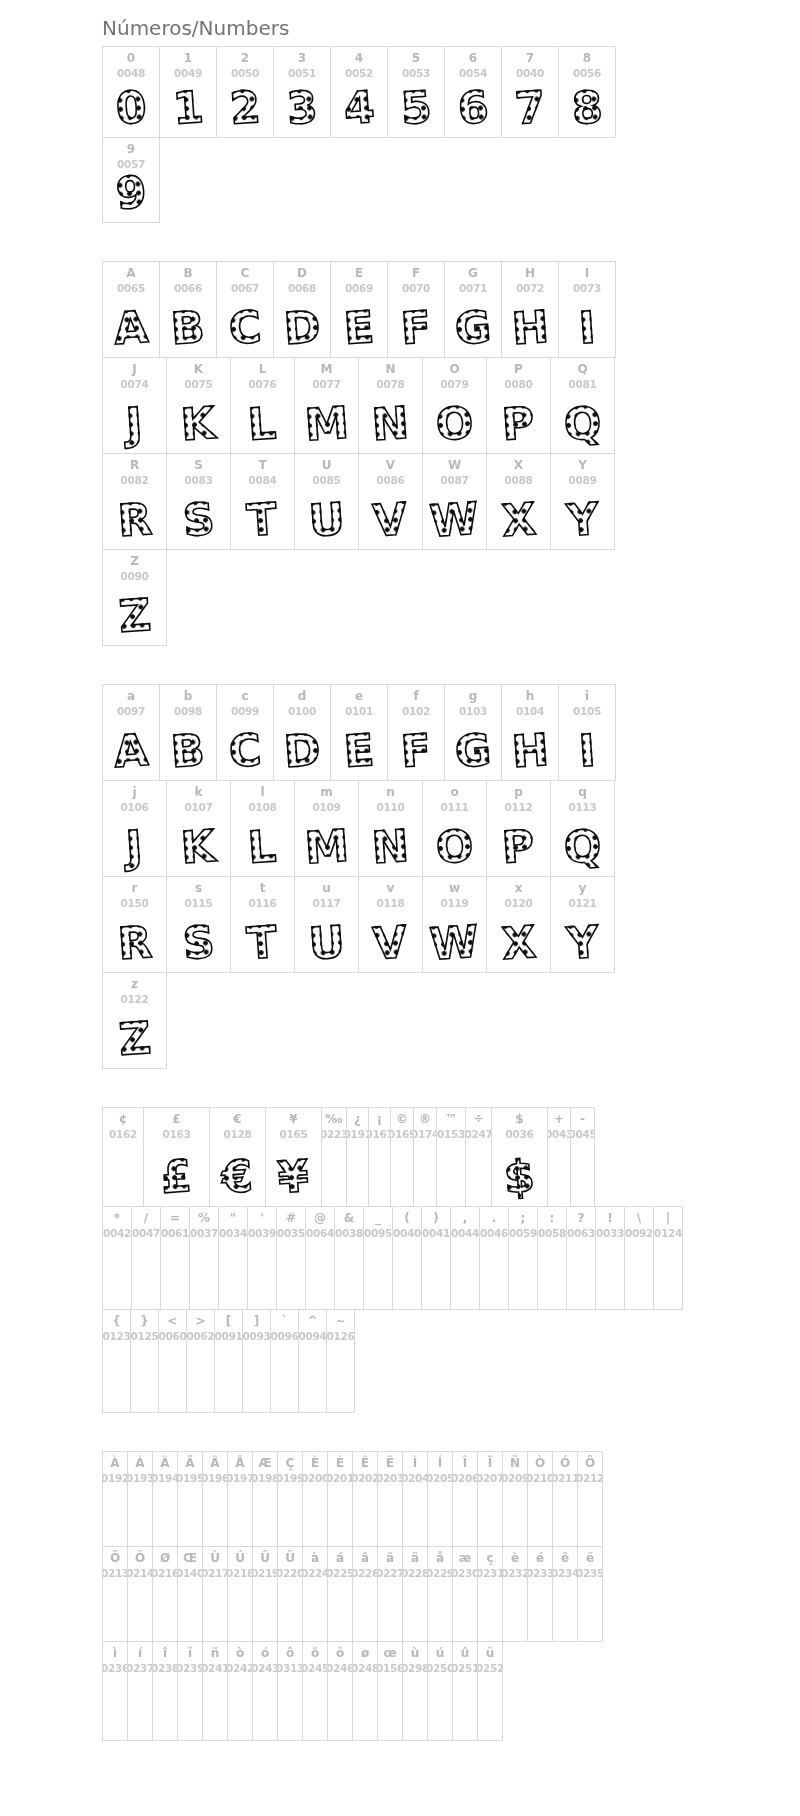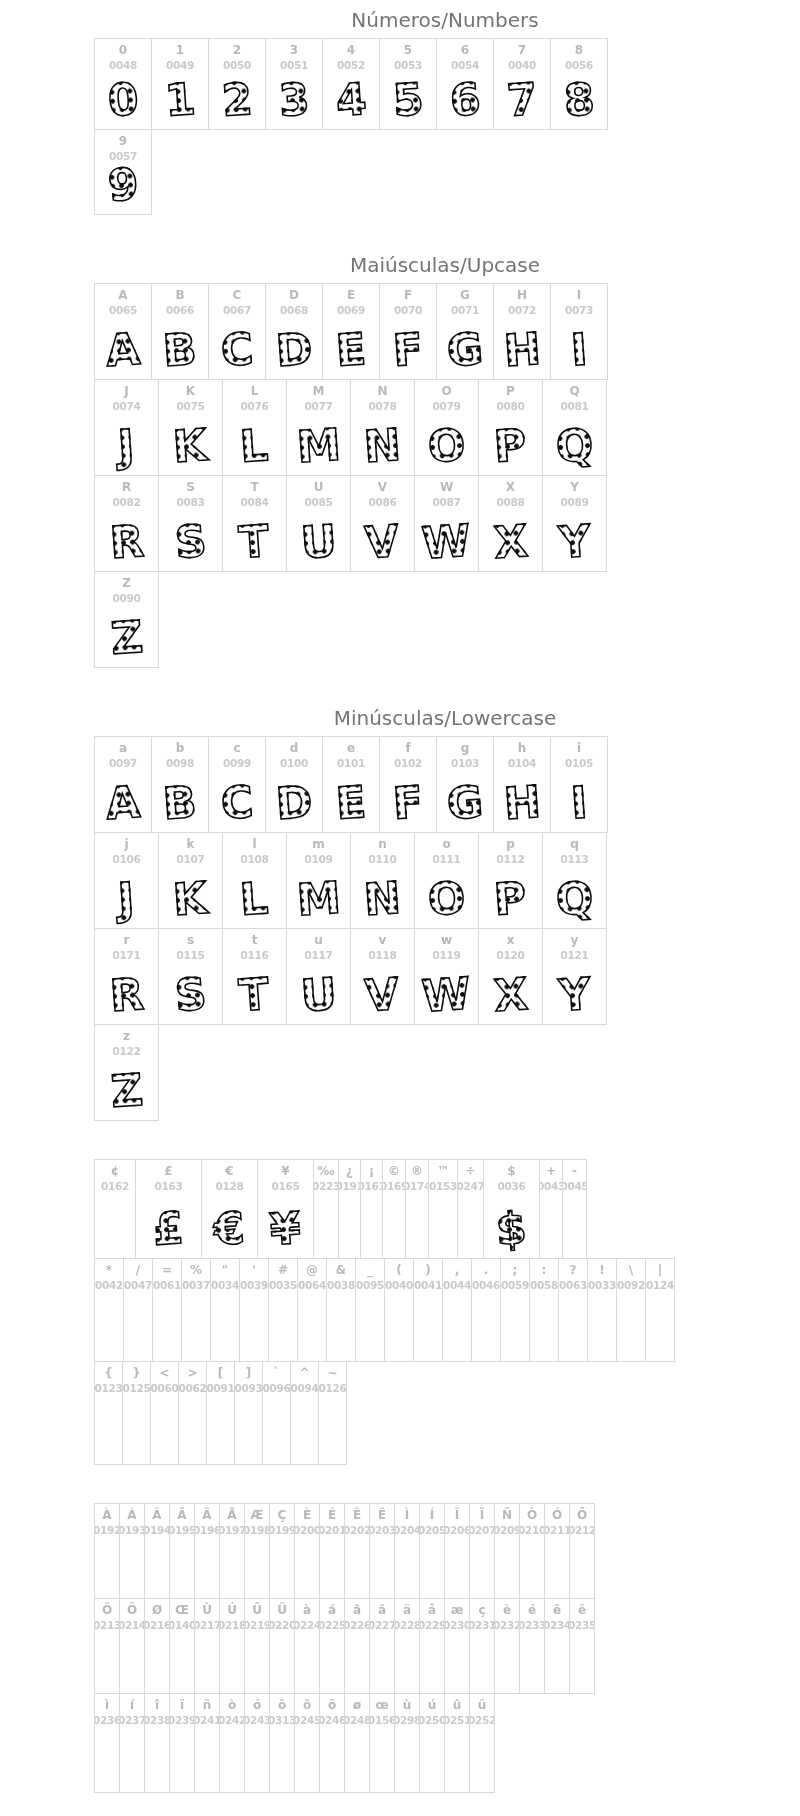--- a/index.html
+++ b/index.html
@@ -1,21 +1,21 @@
 <!DOCTYPE html>
 <html><head>
 <meta charset="utf-8">
 <style>
   html,body{margin:0;padding:0;}
   body{
     width:800px;height:1816px;overflow:hidden;background:#ffffff;
     box-sizing:border-box;padding:4px 0 0 90px;
     font-family:"DejaVu Sans","Liberation Sans",sans-serif;
   }
-  .section{margin:4px;text-align:center;}
+  .section{margin:12px;}
   .section + .section{margin-top:38px;}
   .section-title{
     margin:0 0 6px 0;font-size:20px;font-weight:400;color:#747474;
     letter-spacing:0;line-height:1.2;
   }
   .grid{display:block;}
   .grid-row{display:flex;align-items:stretch;}
   .grid-row + .grid-row{margin-top:-1px;}
   .cell{
     box-sizing:border-box;background:#ffffff;border:1px solid #d9d9d9;
@@ -100,21 +100,20 @@
         <div class="grid-row" style="height: 86px;">
           <div class="cell" style="width: 58px;">
             <div class="cell-label">9</div>
             <div class="cell-code">0057</div>
             <div class="glyph">9</div>
           </div>
         </div>
       </div>
     </section>
     <section class="section">
-      <h2 class="section-title">Maiúsculas/Upcase</h2>
       <div class="grid">
         <div class="grid-row" style="height: 97px;">
           <div class="cell" style="width: 58px;">
             <div class="cell-label">A</div>
             <div class="cell-code">0065</div>
             <div class="glyph">A</div>
           </div>
           <div class="cell" style="width: 58px;">
             <div class="cell-label">B</div>
             <div class="cell-code">0066</div>
@@ -243,21 +242,20 @@
         <div class="grid-row" style="height: 97px;">
           <div class="cell" style="width: 65px;">
             <div class="cell-label">Z</div>
             <div class="cell-code">0090</div>
             <div class="glyph">Z</div>
           </div>
         </div>
       </div>
     </section>
     <section class="section">
-      <h2 class="section-title">Minúsculas/Lowercase</h2>
       <div class="grid">
         <div class="grid-row" style="height: 97px;">
           <div class="cell" style="width: 58px;">
             <div class="cell-label">a</div>
             <div class="cell-code">0097</div>
             <div class="glyph">A</div>
           </div>
           <div class="cell" style="width: 58px;">
             <div class="cell-label">b</div>
             <div class="cell-code">0098</div>
@@ -337,21 +335,21 @@
           </div>
           <div class="cell" style="width: 65px;">
             <div class="cell-label">q</div>
             <div class="cell-code">0113</div>
             <div class="glyph">Q</div>
           </div>
         </div>
         <div class="grid-row" style="height: 97px;">
           <div class="cell" style="width: 65px;">
             <div class="cell-label">r</div>
-            <div class="cell-code">0171</div>
+            <div class="cell-code">0150</div>
             <div class="glyph">R</div>
           </div>
           <div class="cell" style="width: 65px;">
             <div class="cell-label">s</div>
             <div class="cell-code">0115</div>
             <div class="glyph">S</div>
           </div>
           <div class="cell" style="width: 65px;">
             <div class="cell-label">t</div>
             <div class="cell-code">0116</div>

